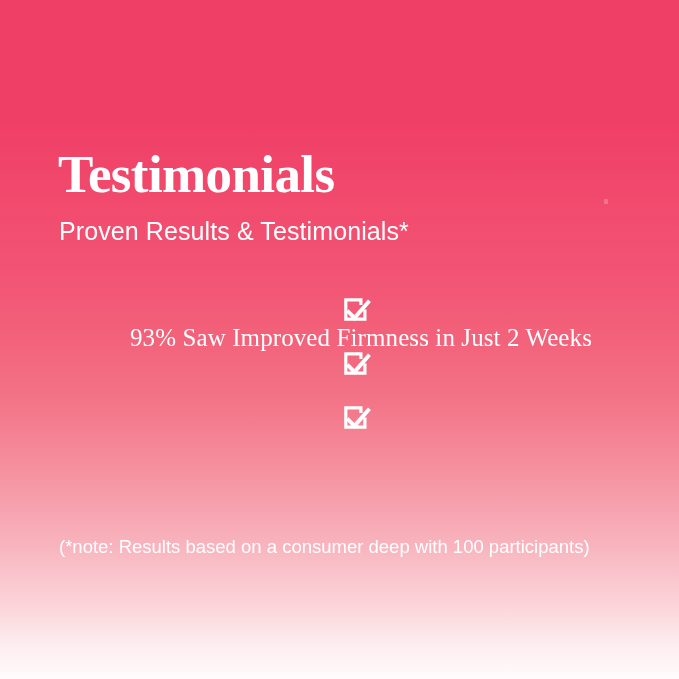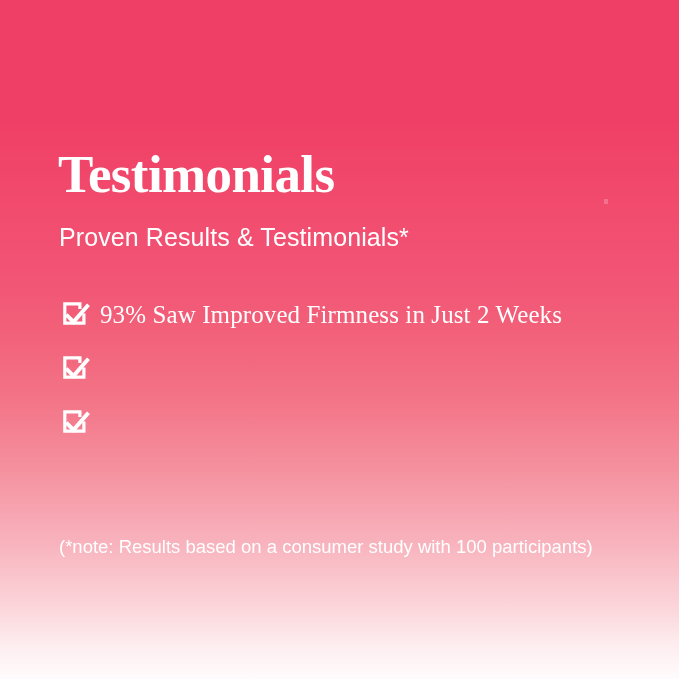--- a/index.html
+++ b/index.html
@@ -63,36 +63,36 @@
     position: absolute;
     left: 1px;
     top: 218px;
     font-family: "Liberation Sans", sans-serif;
     font-weight: 400;
     font-size: 25px;
     line-height: 1.1;
     letter-spacing: 0.1px;
     color: #FFFFFF;
     white-space: nowrap;
-    margin-top: 6px;
   }
 
   
   .checklist {
     position: absolute;
     left: 3px;
     top: 298px;
     width: 600px;
   }
 
   .check-row {
     display: flex;
     align-items: center;
     height: 34px;
     margin-bottom: 20px;
+    flex-direction: column;
   }
   .check-row:last-child { margin-bottom: 0; }
 
   .check-icon {
     position: relative;
     flex: 0 0 auto;
     width: 26px;
     height: 26px;
     margin-right: 13px;
     display: block;
@@ -175,19 +175,19 @@
         <span class="check-icon">
           <svg viewBox="0 0 30 30" xmlns="http://www.w3.org/2000/svg">
             <path d="M2.2 3.2 H20.5 V10 H17.3 V6.4 H5.4 V22.6 H21.3 V14.6 H24.5 V25.8 H2.2 Z" fill="#FFFFFF"></path>
             <path d="M6.6 14.3 L12.4 20.0 L26.0 4.4 L28.9 7.0 L12.6 25.9 L4.0 17.0 Z" fill="#FFFFFF"></path>
           </svg>
         </span>
       </div>
 
     </div>
 
-    <div class="footnote">(*note: Results based on a consumer study with 100 participants)</div>
+    <div class="footnote">(*note: Results based on a consumer deep with 100 participants)</div>
 
   </div>
 
   <div class="speck"></div>
 
 </div>
 
 </body></html>

